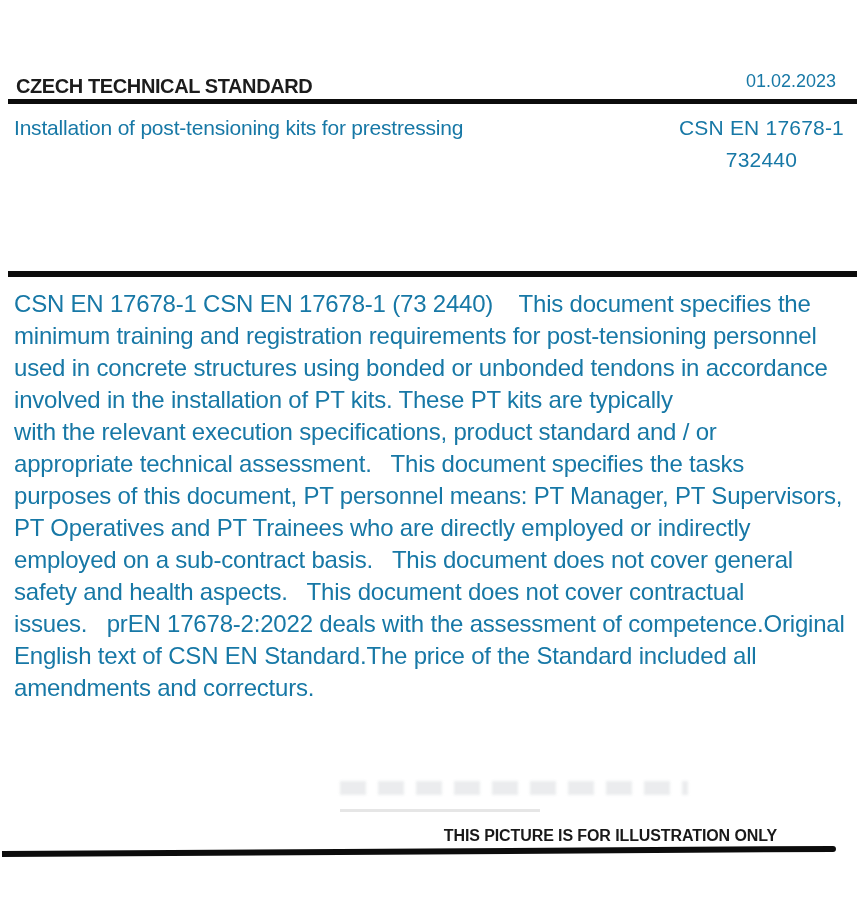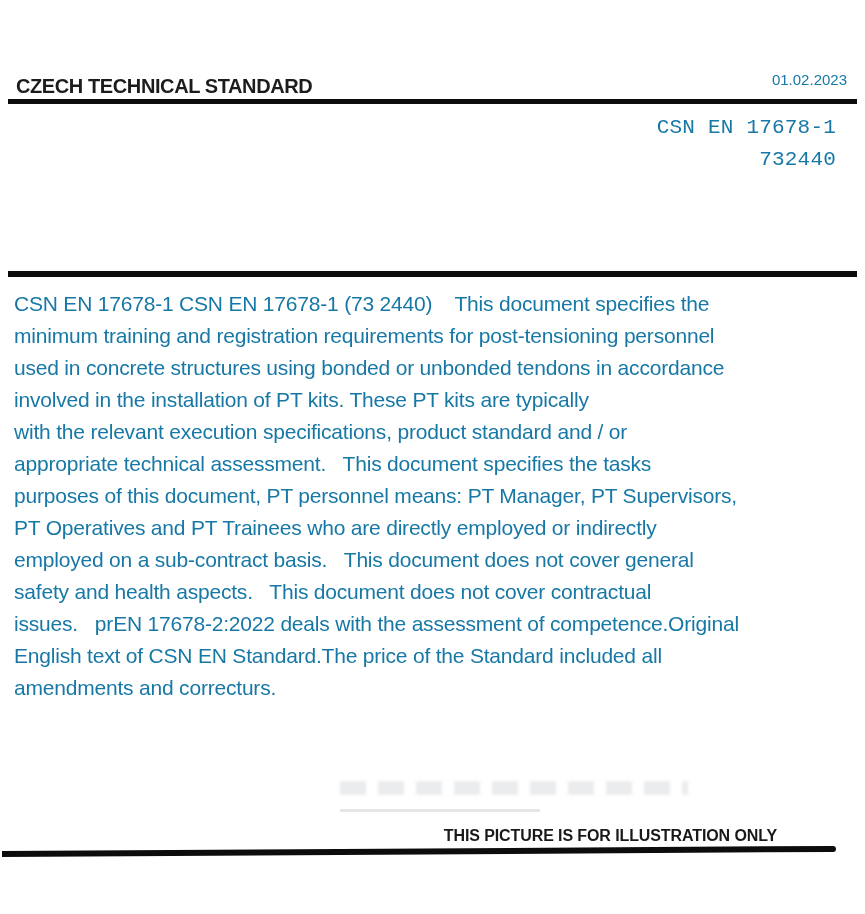--- a/index.html
+++ b/index.html
@@ -13,48 +13,48 @@
   }
   .abs { position: absolute; }
 
   
   .doc-type {
     left: 16px; top: 75px;
     font-size: 20px; font-weight: bold; letter-spacing: -0.4px;
     color: #1c1c1c;
   }
   .doc-date {
-    right: 18px; top: 71px;
-    font-size: 15px; color: var(--accent, #1778a6);
+    right: 29px; top: 71px;
+    font-size: 18px; color: var(--accent, #1778a6);
   }
   .rule { background: #0c0c0c; }
   .rule-1 { left: 8px; top: 99px; width: 849px; height: 5px; }
   .rule-2 { left: 8px; top: 271px; width: 849px; height: 6px; }
   .rule-3 {
     left: 2px; top: 851px; width: 834px; height: 6px;
     transform: rotate(-0.35deg); transform-origin: left center;
     border-radius: 0 6px 6px 0;
   }
 
   
   .title-block { left: 14px; top: 112px; }
   .title-line {
     font-size: 21px; line-height: 32px; letter-spacing: -0.2px;
     color: var(--accent, #1778a6); white-space: pre;
   }
-  .ref-block { right: 29px; top: 112px; text-align: right; font-family: Liberation Mono, monospace; }
+  .ref-block { right: 21px; top: 112px; text-align: center; }
   .ref-line {
     font-size: 21px; line-height: 32px; letter-spacing: 0.2px;
     color: var(--accent, #1778a6);
   }
 
   
   .abstract-block { left: 14px; top: 288px; }
   .abstract-line {
-    font-size: 21px; line-height: 32px; letter-spacing: -0.2px;
+    font-size: 24px; line-height: 32px; letter-spacing: -0.2px;
     color: var(--accent, #1778a6); white-space: pre;
   }
 
   
   .ghost-1 {
     left: 340px; top: 781px; width: 348px; height: 14px;
     background:
       repeating-linear-gradient(90deg,
         rgba(176,182,188,0.40) 0px, rgba(176,182,188,0.40) 26px,
         rgba(255,255,255,0) 26px, rgba(255,255,255,0) 38px);
@@ -103,20 +103,21 @@
 
 <div class="page">
 
   <div class="abs doc-type">CZECH TECHNICAL STANDARD</div>
 
   <div class="abs doc-date">01.02.2023</div>
 
   <div class="abs rule rule-1"></div>
 
   <div class="abs title-block">
+    <div class="title-line">Installation of post-tensioning kits for prestressing</div>
   </div>
 
   <div class="abs ref-block">
     <div class="ref-line">CSN EN 17678-1</div>
     <div class="ref-line">732440</div>
   </div>
 
   <div class="abs rule rule-2"></div>
 
   <div class="abs abstract-block">

